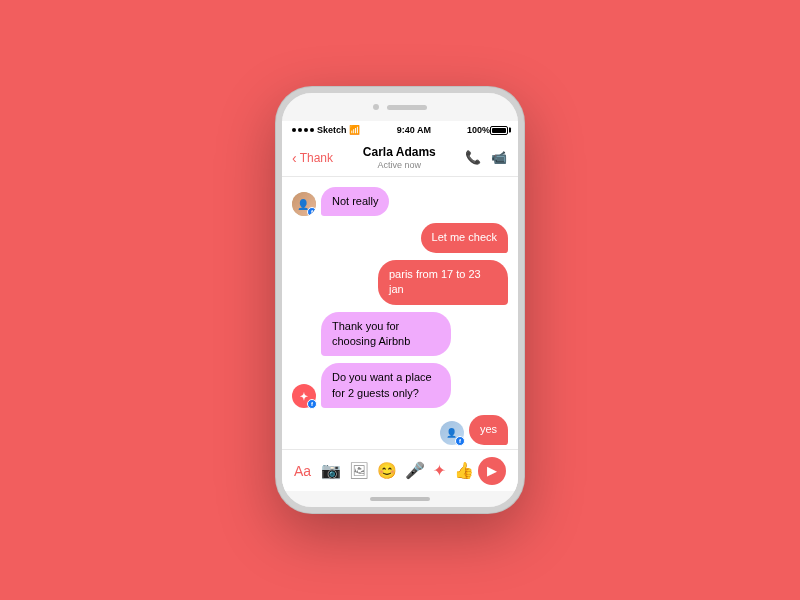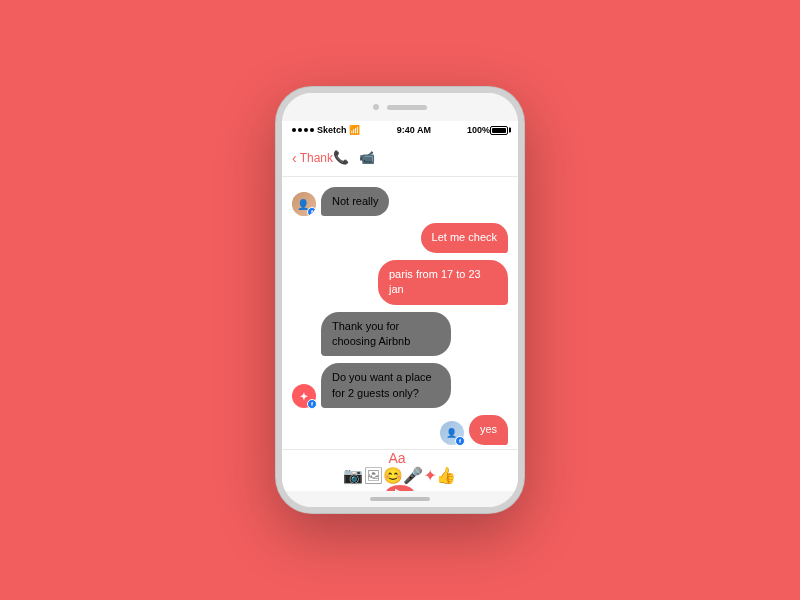--- a/index.html
+++ b/index.html
@@ -246,21 +246,21 @@
     }
 
     .bubble {
       max-width: 130px;
       padding: 7px 11px;
       border-radius: 18px;
       font-size: 11px;
       line-height: 1.4;
     }
     .bubble.received {
-      background: #737373;
+      background: #f0abfc;
       color: #000;
       border-bottom-left-radius: 4px;
     }
     .bubble.sent {
       background: #f25e5e;
       color: #fff;
       border-bottom-right-radius: 4px;
     }
 
     
@@ -334,24 +334,23 @@
       margin: 0 0 4px 0;
     }
 
     
     .toolbar {
       background: #fff;
       height: 42px;
       border-top: 1px solid #e8e8e8;
       display: flex;
       align-items: center;
-      padding: 0 4px;
+      padding: 0 12px;
       gap: 0;
       flex-shrink: 0;
-      flex-direction: column;
     }
     .toolbar-label {
       font-size: 14px;
       color: #f25e5e;
       font-weight: 500;
       margin-right: 6px;
     }
     .toolbar-icons {
       display: flex;
       flex: 1;
@@ -421,20 +420,24 @@
         <div class="battery">
           <div class="battery-fill"></div>
         </div>
       </div>
     </div>
 
     <div class="nav-bar">
       <div class="back-btn">
         <span class="back-arrow">‹</span>
         <span>Thank</span>
+      </div>
+      <div class="nav-center">
+        <div class="nav-name">Carla Adams</div>
+        <div class="nav-status">Active now</div>
       </div>
       <div class="nav-actions">
         <span class="nav-icon">📞</span>
         <span class="nav-icon">📹</span>
       </div>
     </div>
 
     <div class="messages">
 
       <div class="message-row">

